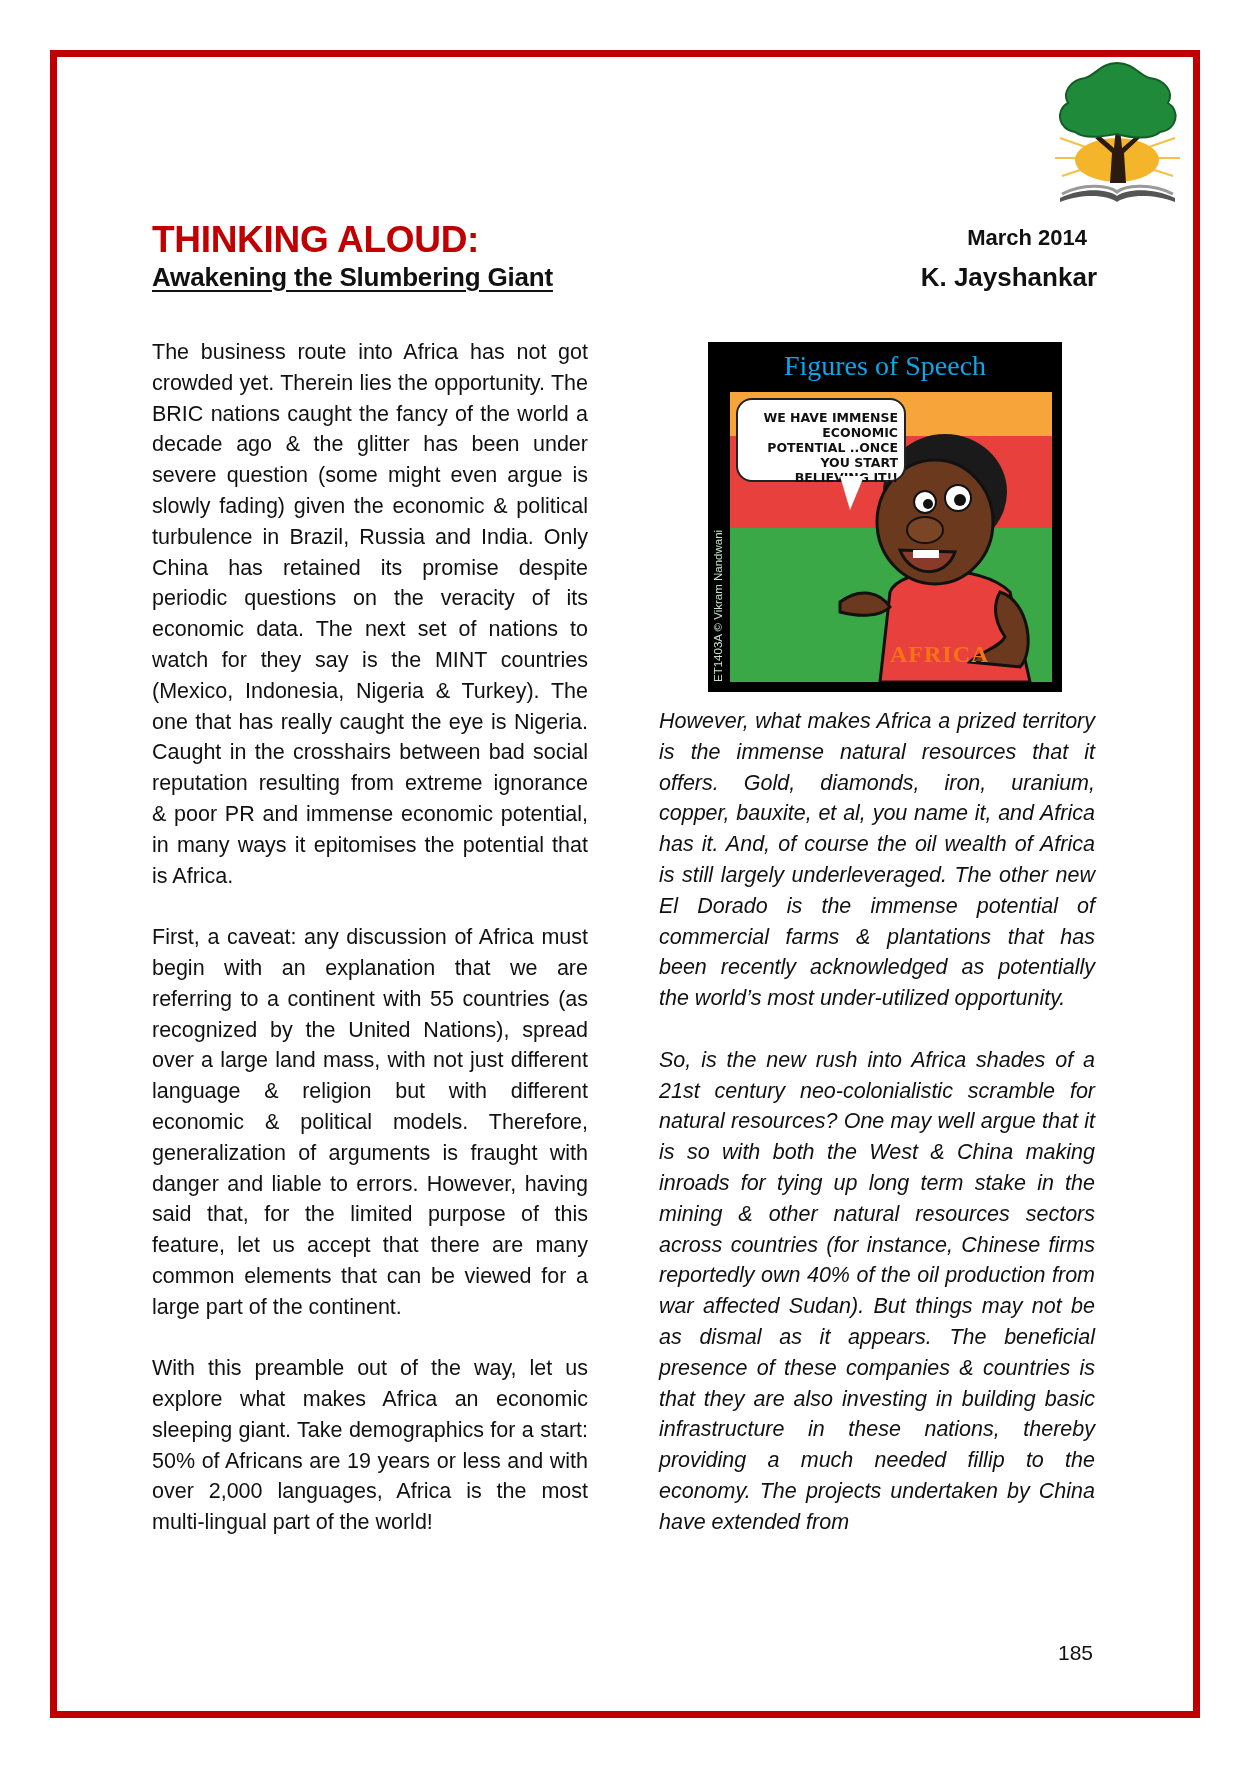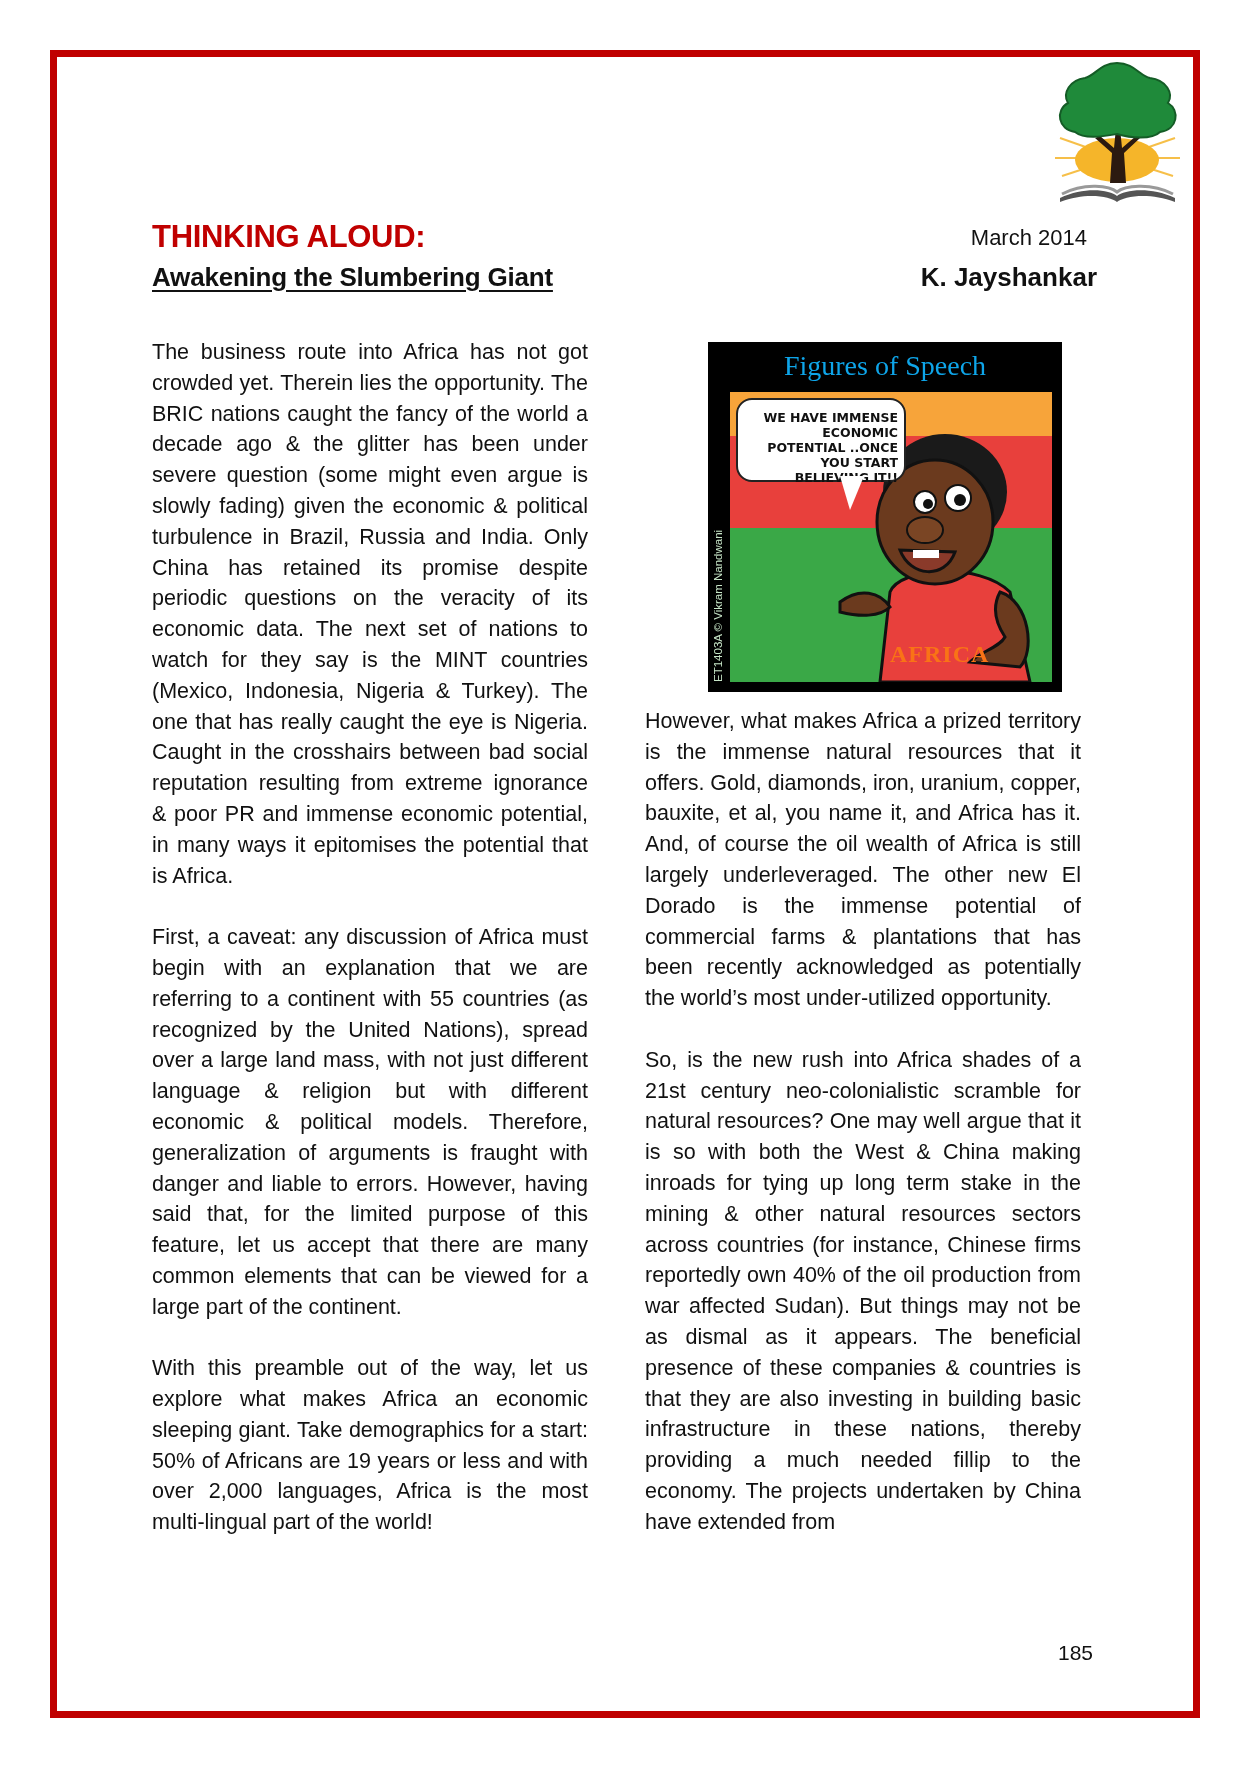--- a/index.html
+++ b/index.html
@@ -1,31 +1,31 @@
 <!DOCTYPE html>
 <html><head>
   <meta charset="utf-8">
   <style>
     html, body { margin: 0; padding: 0; background: #ffffff; }
     body { width: 1250px; height: 1768px; position: relative; overflow: hidden;
            font-family: "Liberation Sans", "DejaVu Sans", sans-serif; color: #111; }
     .frame { position: absolute; left: 50px; top: 50px; width: 1150px; height: 1668px;
              border: 7px solid #c00000; box-sizing: border-box; }
     .logo { position: absolute; left: 1040px; top: 58px; width: 155px; height: 150px; }
-    .kicker { position: absolute; left: 152px; top: 219px; font-size: 31px; font-weight: bold;
+    .kicker { position: absolute; left: 152px; top: 219px; font-size: 37px; font-weight: bold;
               color: #c00000; letter-spacing: -0.3px; }
     .title { position: absolute; left: 152px; top: 262px; font-size: 26px; font-weight: bold;
              text-decoration: underline; text-underline-offset: 4px; letter-spacing: -0.2px; text-align: center; }
-    .date { position: absolute; right: 163px; top: 225px; font-size: 22px; font-weight: normal; }
+    .date { position: absolute; right: 163px; top: 225px; font-size: 22px; font-weight: bold; }
     .author { position: absolute; right: 153px; top: 262px; font-size: 26px; font-weight: bold; margin-left: 12px; }
     .col { position: absolute; font-size: 21.5px; line-height: 30.8px; text-align: justify;
            hyphens: none; }
     .col p { margin: 0 0 30.8px 0; }
     .col-left { left: 152px; top: 337px; width: 436px; }
-    .col-right { left: 645px; top: 706px; width: 436px; }
+    .col-right { left: 659px; top: 706px; width: 436px; font-style: italic; }
     .cartoon { position: absolute; left: 708px; top: 342px; width: 354px; height: 350px;
                background: #000; }
     .cartoon .cap { position: absolute; left: 0; right: 0; top: 8px; text-align: center;
                     font-family: "Liberation Serif", "DejaVu Serif", serif; font-size: 28px; color: #0ea5e9; }
     .cartoon .panel { position: absolute; left: 22px; top: 50px; width: 322px; height: 290px; overflow: hidden; }
     .band-o { position: absolute; left: 0; top: 0; width: 100%; height: 44px; background: #f7a43a; }
     .band-r { position: absolute; left: 0; top: 44px; width: 100%; height: 92px; background: #e8403c; }
     .band-g { position: absolute; left: 0; top: 136px; width: 100%; height: 154px; background: #3aa847; }
     .bubble { position: absolute; left: 6px; top: 6px; width: 170px; height: 84px; background: #fff;
               border-radius: 16px; border: 2px solid #222; box-sizing: border-box; }

